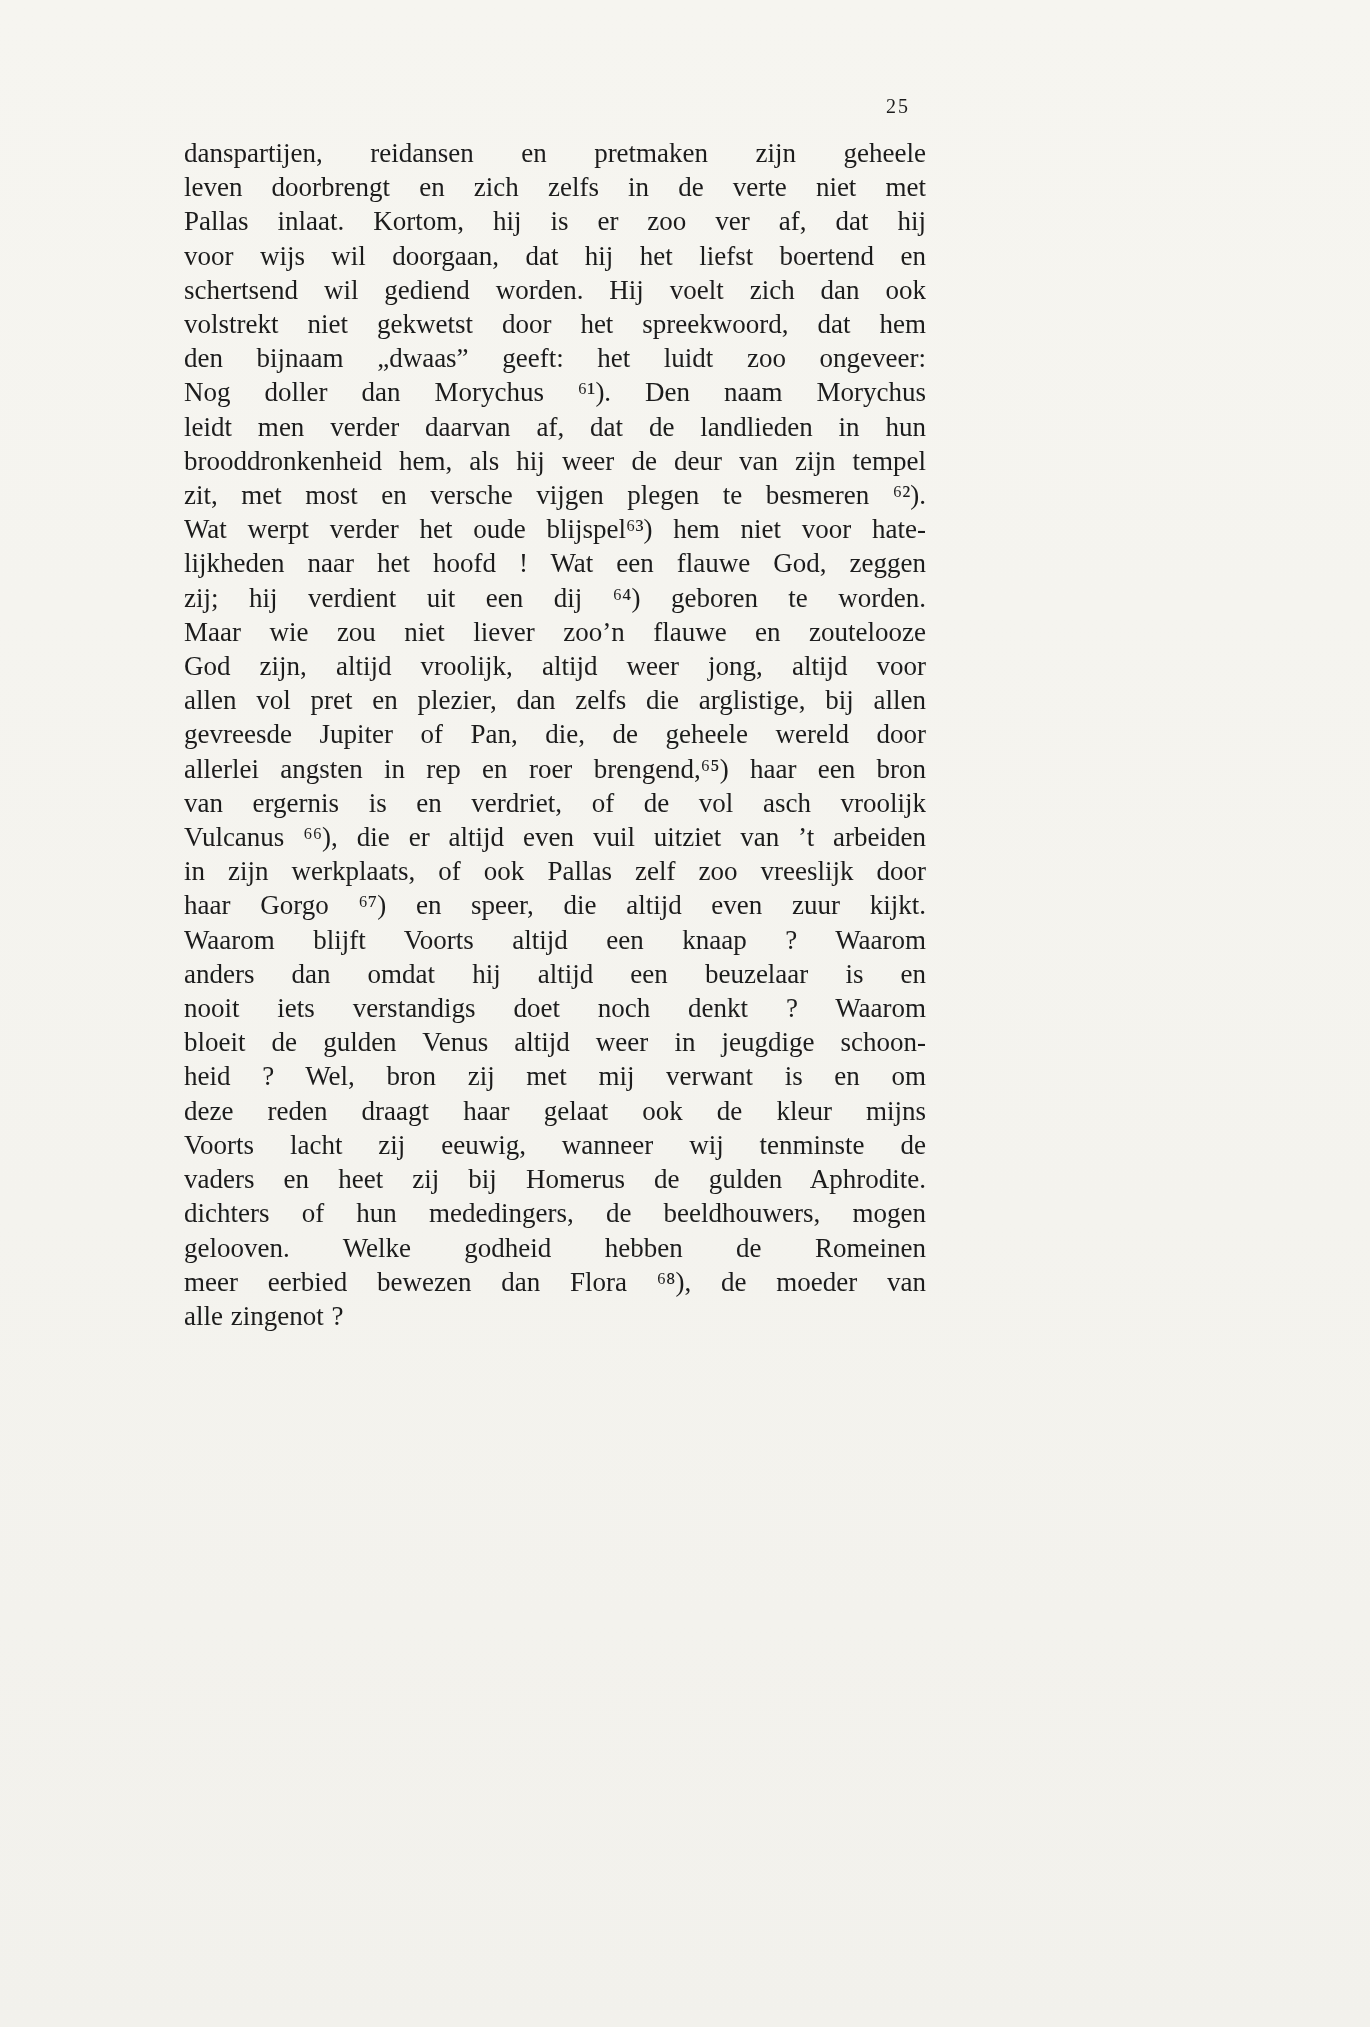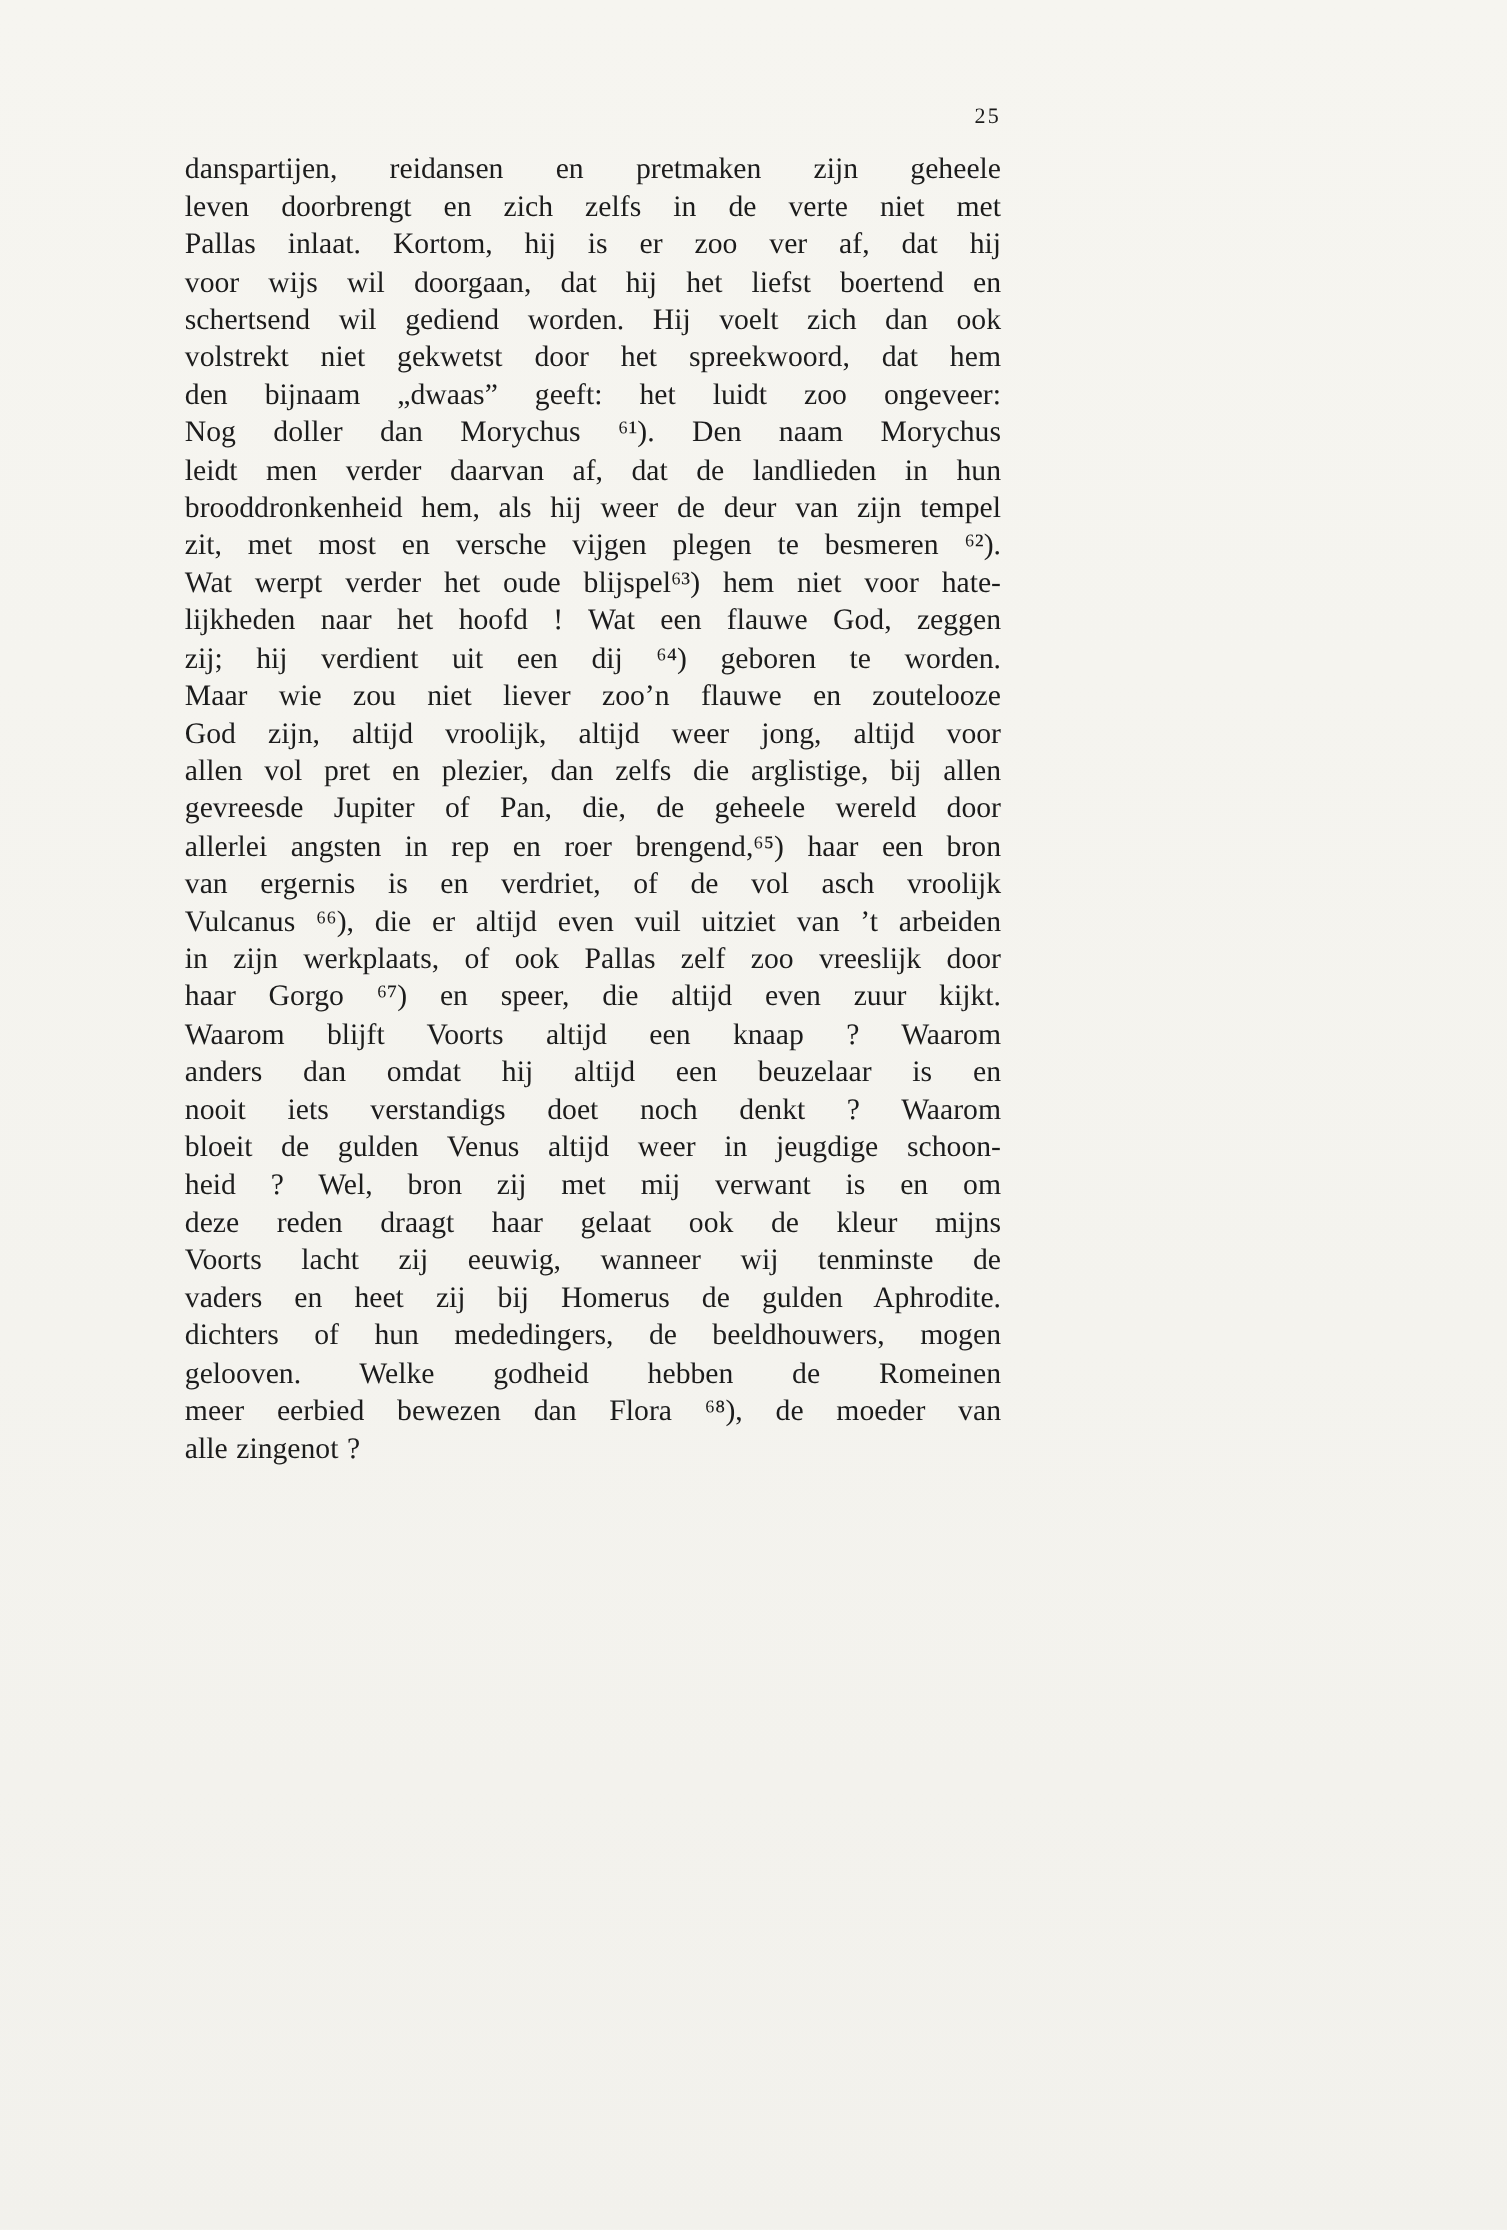--- a/index.html
+++ b/index.html
@@ -24,21 +24,21 @@
     width: 742px;
     text-align: right;
     font-size: 20px;
     letter-spacing: 2px;
     color: #1c1c1c;
     margin-top: 25px;
   }
   .text-block {
     position: absolute;
     top: 136px;
-    left: 168px;
+    left: 184px;
     width: 742px;
     color: #1c1c1c;
   }
   .line {
     font-size: 27px;
     line-height: 34.2px;
     white-space: nowrap;
     text-align: justify;
     text-align-last: justify;
     word-spacing: 1px;

